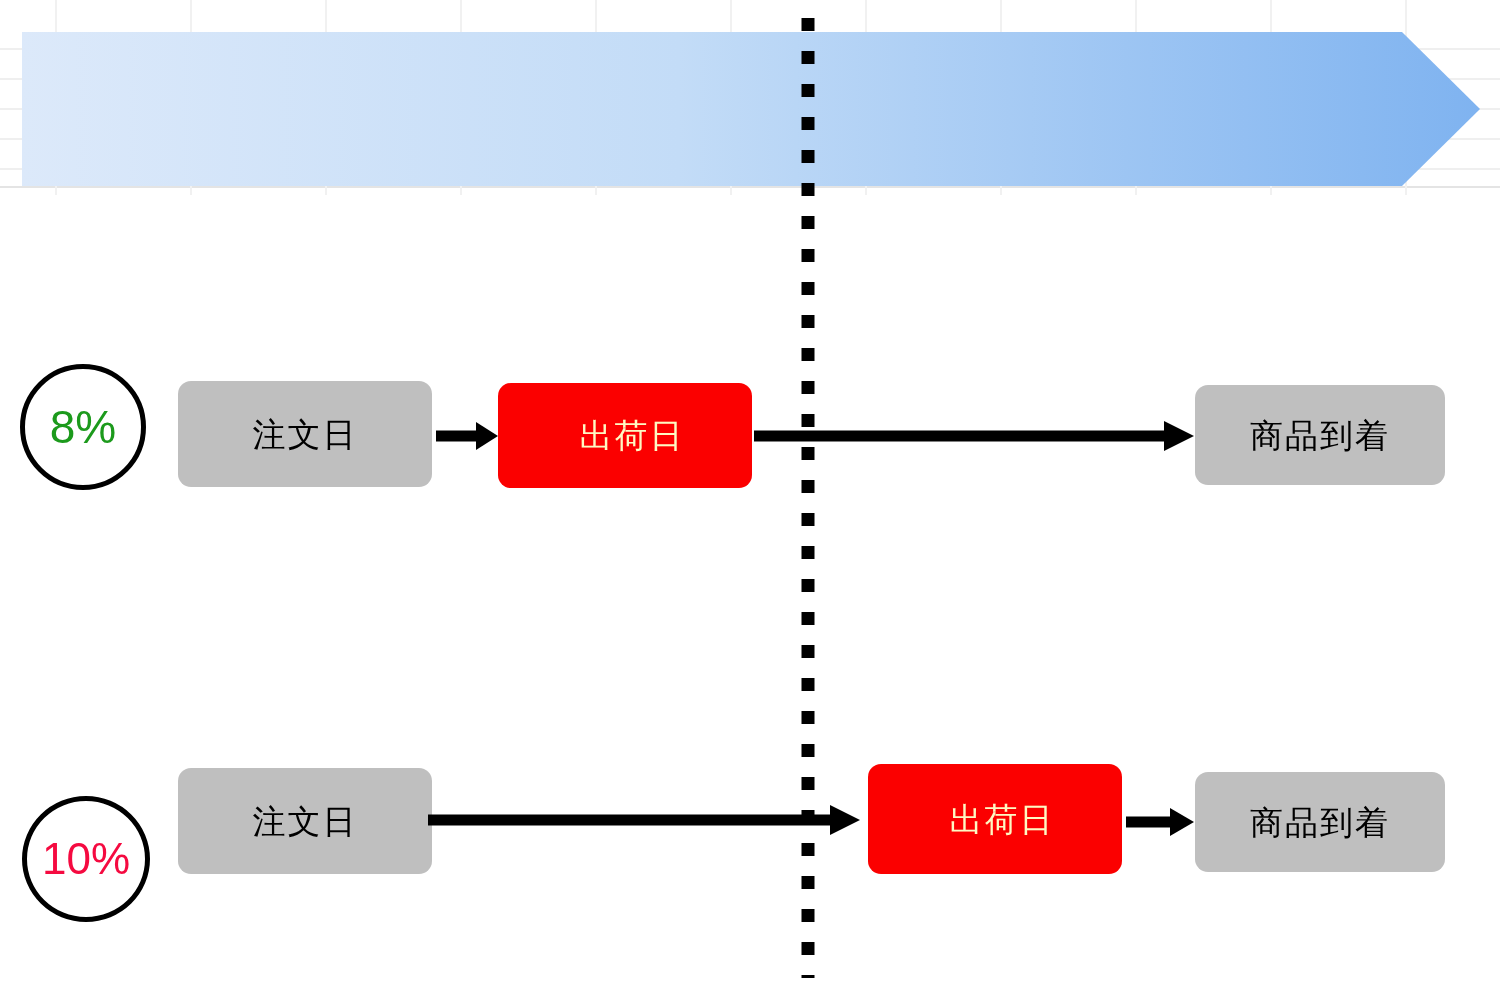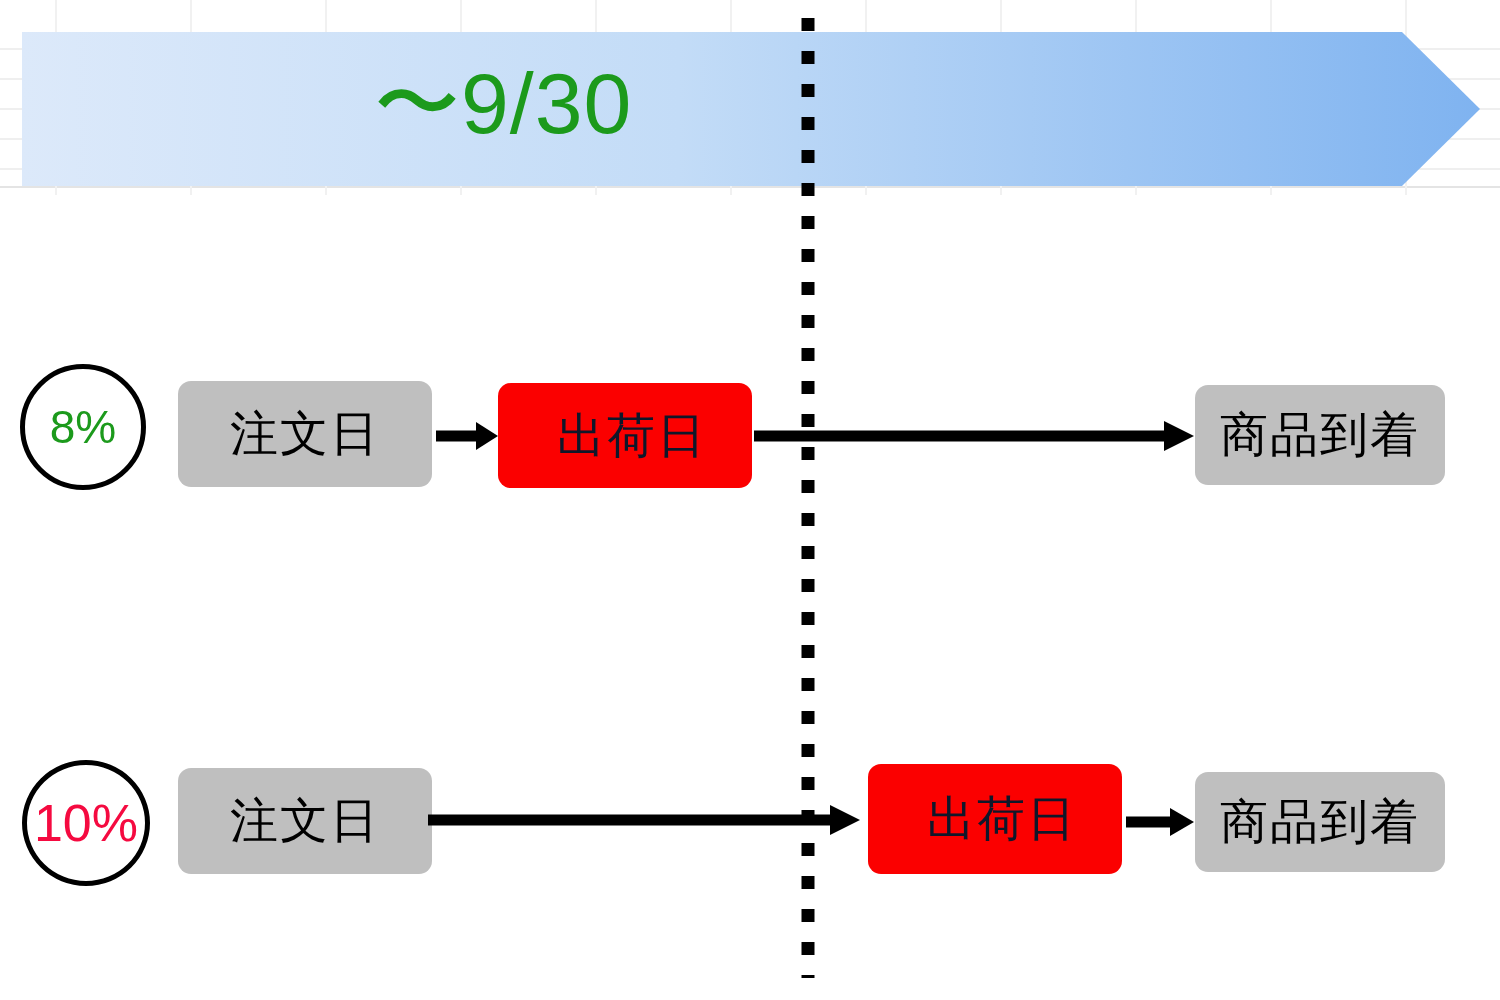--- a/index.html
+++ b/index.html
@@ -96,45 +96,45 @@
   }
   .rate-8 {
     left: 20px;
     top: 364px;
     width: 126px;
     height: 126px;
     color: #1c9a1c;
   }
   .rate-10 {
     left: 22px;
-    top: 760px;
+    top: 796px;
     width: 128px;
     height: 126px;
     color: #f50a40;
-    font-size: 52px;
+    font-size: 44px;
   }
 
   .node {
     position: absolute;
     border-radius: 13px;
     box-sizing: border-box;
     display: flex;
     align-items: center;
     justify-content: center;
-    font-size: 48px;
+    font-size: 33px;
     letter-spacing: 2px;
     line-height: 1;
   }
   .node-gray {
     background: #bfbfbf;
     color: #000000;
   }
   .node-red {
     background: #fb0000;
-    color: #0f172a;
+    color: #fef9c3;
     padding-left: 14px;
   }
 
   
   .n1-order   { left: 178px;  top: 381px; width: 254px; height: 106px; }
   .n1-ship    { left: 498px;  top: 383px; width: 254px; height: 105px; }
   .n1-arrive  { left: 1195px; top: 385px; width: 250px; height: 100px; }
   
   .n2-order   { left: 178px;  top: 768px; width: 254px; height: 106px; }
   .n2-ship    { left: 868px;  top: 764px; width: 254px; height: 110px; }
@@ -179,21 +179,20 @@
       <defs>
         <linearGradient id="bannerGrad" x1="0" y1="0" x2="1" y2="0">
           <stop offset="0%" stop-color="#dce9fa"></stop>
           <stop offset="45%" stop-color="#c3dcf7"></stop>
           <stop offset="100%" stop-color="#7fb3f0"></stop>
         </linearGradient>
       </defs>
       <polygon points="0,0 1380,0 1458,77 1380,154 0,154" fill="url(#bannerGrad)"></polygon>
     </svg>
     <div class="banner-labels">
-      <div class="banner-label label-before">〜9/30</div>
     </div>
   </div>
 
   <div class="divider">
     <svg width="15" height="960" viewBox="0 0 15 960" xmlns="http://www.w3.org/2000/svg">
       <line x1="7" y1="0" x2="7" y2="960" stroke="#000000" stroke-width="13" stroke-dasharray="13 20" stroke-linecap="butt"></line>
     </svg>
   </div>
 
   <div class="rate-circle rate-8">

